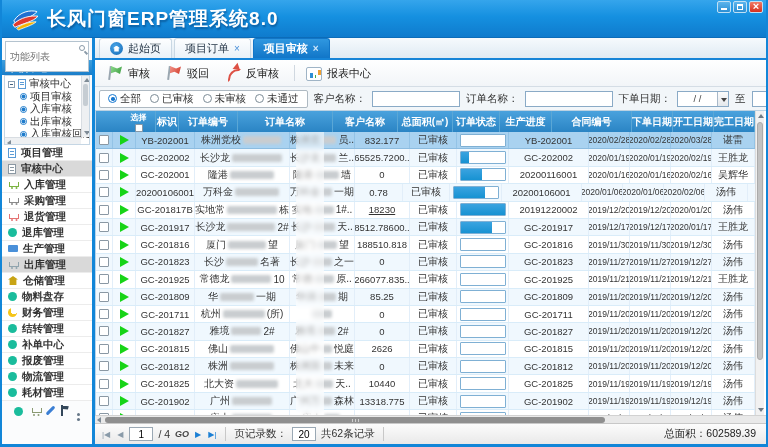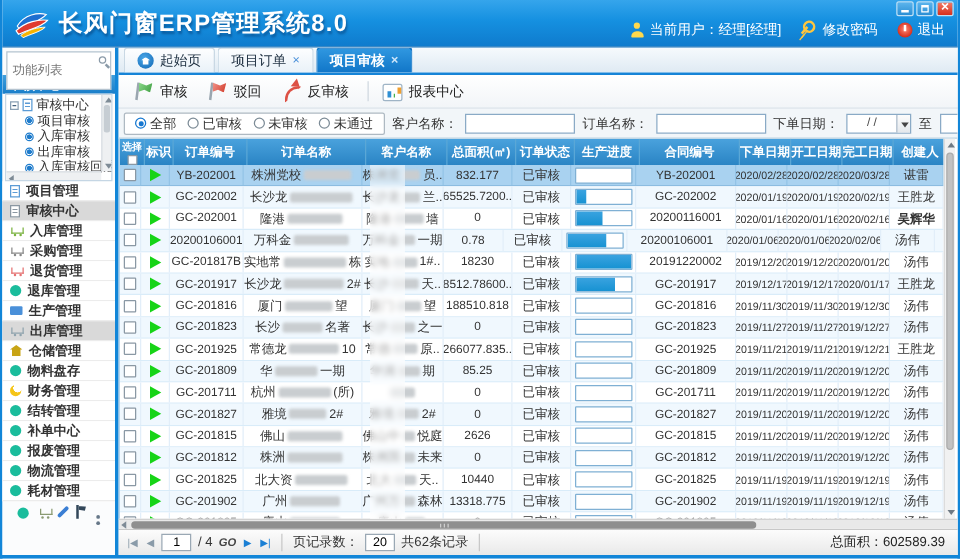--- a/index.html
+++ b/index.html
@@ -154,34 +154,20 @@
         <path d="M3 20 C11 12 23 10 30 11 C25 17 13 19 5 23 Z" fill="#e03a2f" stroke="#fff" stroke-width="1"></path>
         <path d="M7 24 C13 19 22 17 28 17 C24 21 15 23 9 26 Z" fill="#f5b400" stroke="#fff" stroke-width="0.8"></path>
       </svg>
       <span class="app-title">长风门窗ERP管理系统8.0</span>
     </div>
     <div class="win-controls">
       <span class="wbtn min"></span>
       <span class="wbtn max"></span>
       <span class="wbtn close"></span>
     </div>
-    <div class="user-area">
-      <span class="ua-item">
-          <span class="ic-person"></span>
-          <span>当前用户：经理[经理]</span>
-        </span>
-      <span class="ua-item">
-          <span class="ic-key"></span>
-          <span>修改密码</span>
-        </span>
-      <span class="ua-item">
-          <span class="ic-power"></span>
-          <span>退出</span>
-        </span>
-    </div>
   </div>
 
   <div class="main-row">
     <aside class="sidebar">
       <div class="func-search">
         <input placeholder="功能列表" style="">
         <span class="ic-magnifier"></span>
       </div>
       <div class="panel-head">
         <span>审核中心</span>
@@ -360,21 +346,21 @@
         <span class="flabel">至</span>
         <span class="datebox">
             <span class="dtext">/  /</span>
           </span>
 
       </div>
 
       <div class="grid">
         <div class="grid-main">
           <div class="grid-head" id="ghead">
-              <div class="hcell sel-col" style="width: 20px;">
+              <div class="hcell sel-col" style="width: 34px; margin-left: 26px;">
                 <span>选择</span>
                 <span class="chk" style="width: 8px; height: 8px;"></span>
               </div>
               <div class="hcell" style="width: 23px;">
                 <span>标识</span>
               </div>
               <div class="hcell" style="width: 59px;">
                 <span>订单编号</span>
               </div>
               <div class="hcell" style="width: 95px;">
@@ -490,21 +476,21 @@
                 <div class="gcell" style="width: 47px;">已审核</div>
                 <div class="gcell" style="width: 52px;">
                   <span class="pbar">
                     <span class="pfill" style="width: 48%; display: block;"></span>
                   </span>
                 </div>
                 <div class="gcell" style="width: 80px; font-size: 9.5px;">20200116001</div>
                 <div class="gcell" style="width: 41px; font-size: 8.5px;">2020/01/16</div>
                 <div class="gcell" style="width: 41px; font-size: 8.5px;">2020/01/16</div>
                 <div class="gcell" style="width: 41px; font-size: 8.5px;">2020/02/16</div>
-                <div class="gcell" style="width: 43px; font-weight: bold;">吴辉华</div>
+                <div class="gcell" style="width: 43px;">吴辉华</div>
               </div>
               <div class="grow alt">
                 <div class="gcell" style="width: 17px;">
                   <span class="chk"></span>
                 </div>
                 <div class="gcell" style="width: 23px;">
                   <span class="garrow"></span>
                 </div>
                 <div class="gcell" style="width: 59px; font-size: 9.5px;">20200106001</div>
                 <div class="gcell" style="width: 95px;">
@@ -540,21 +526,21 @@
                 <div class="gcell" style="width: 95px;">
                   <span>实地常</span>
                   <span class="rd" style="width: 52px;"></span>
                   <span>栋</span>
                 </div>
                 <div class="gcell" style="width: 65px;">
                   <span>实地</span>
                   <span class="rd" style="width: 20px;"></span>
                   <span>1#..</span>
                 </div>
-                <div class="gcell" style="width: 55px; font-size: 9.5px;">18230</div>
+                <div class="gcell" style="width: 55px; font-size: 9.5px; text-decoration: underline;">18230</div>
                 <div class="gcell" style="width: 47px;">已审核</div>
                 <div class="gcell" style="width: 52px;">
                   <span class="pbar">
                     <span class="pfill" style="width: 100%; display: block;"></span>
                   </span>
                 </div>
                 <div class="gcell" style="width: 80px; font-size: 9.5px;">20191220002</div>
                 <div class="gcell" style="width: 41px; font-size: 8.5px;">2019/12/20</div>
                 <div class="gcell" style="width: 41px; font-size: 8.5px;">2019/12/20</div>
                 <div class="gcell" style="width: 41px; font-size: 8.5px;">2020/01/20</div>

